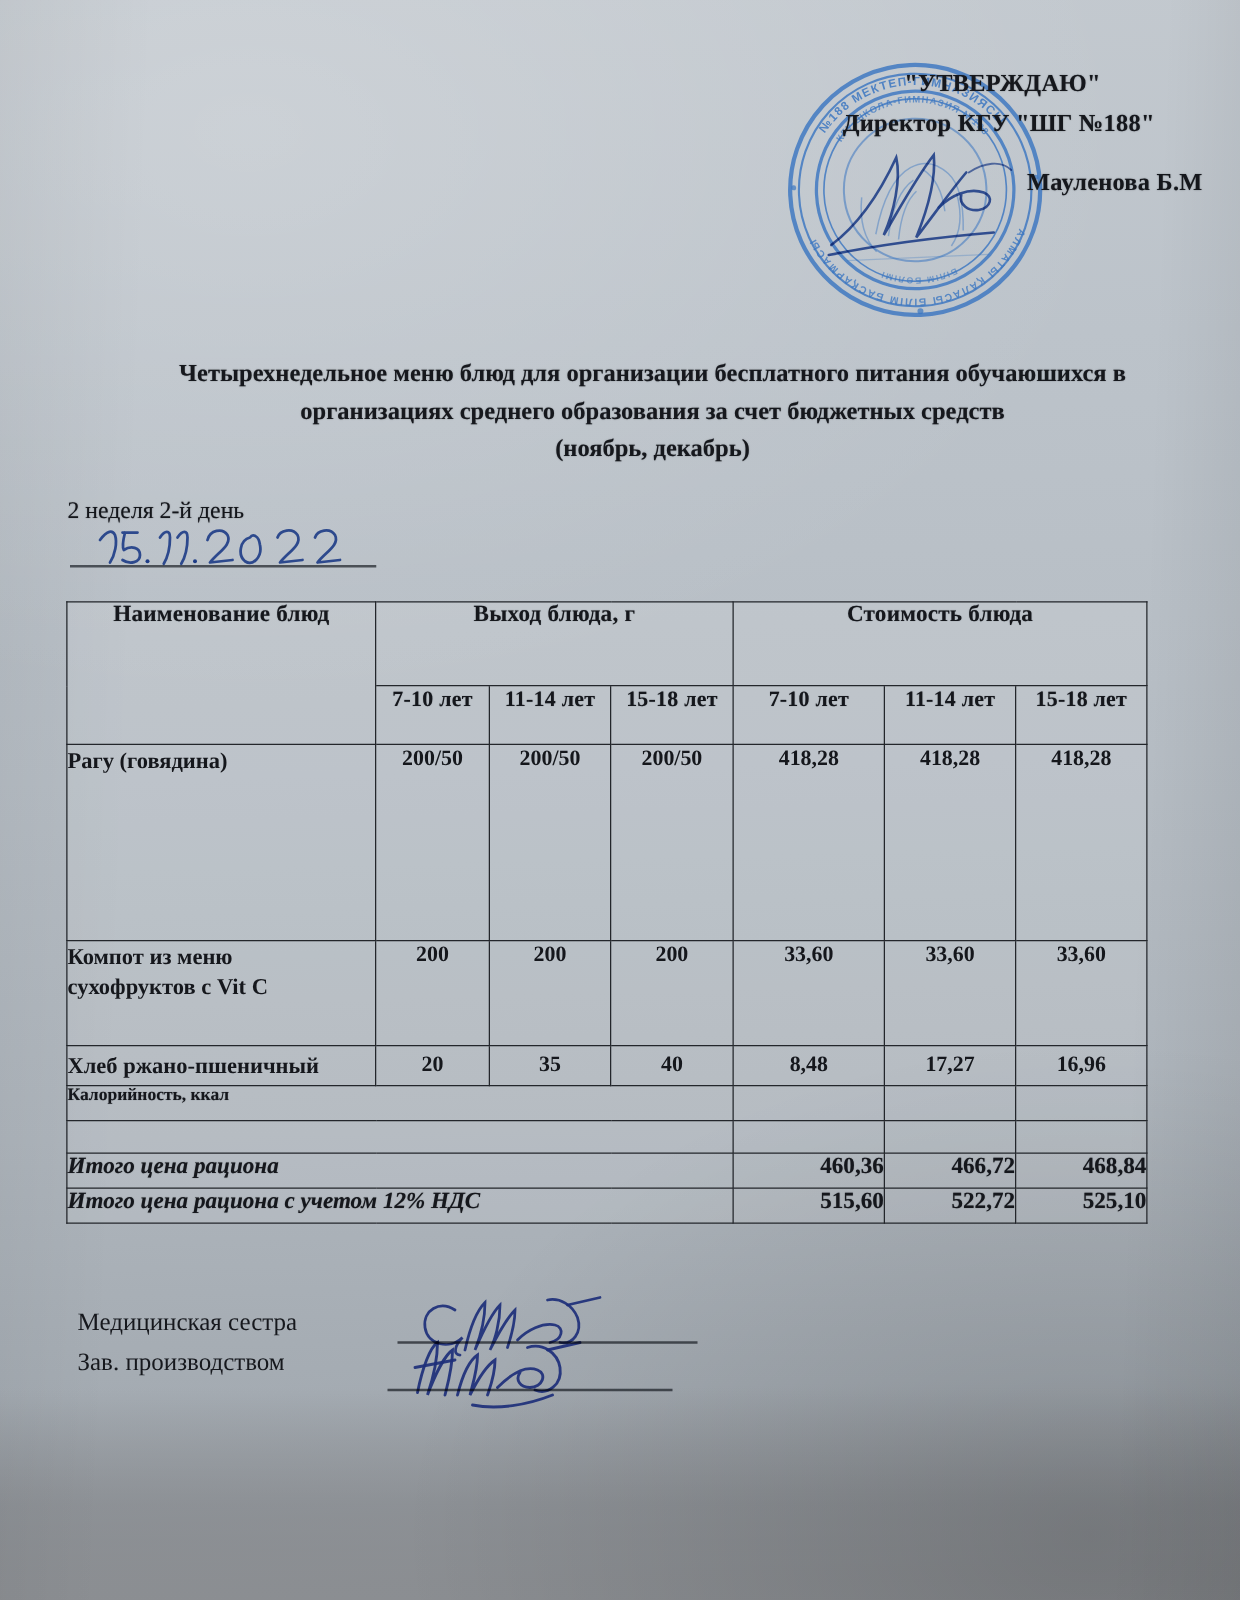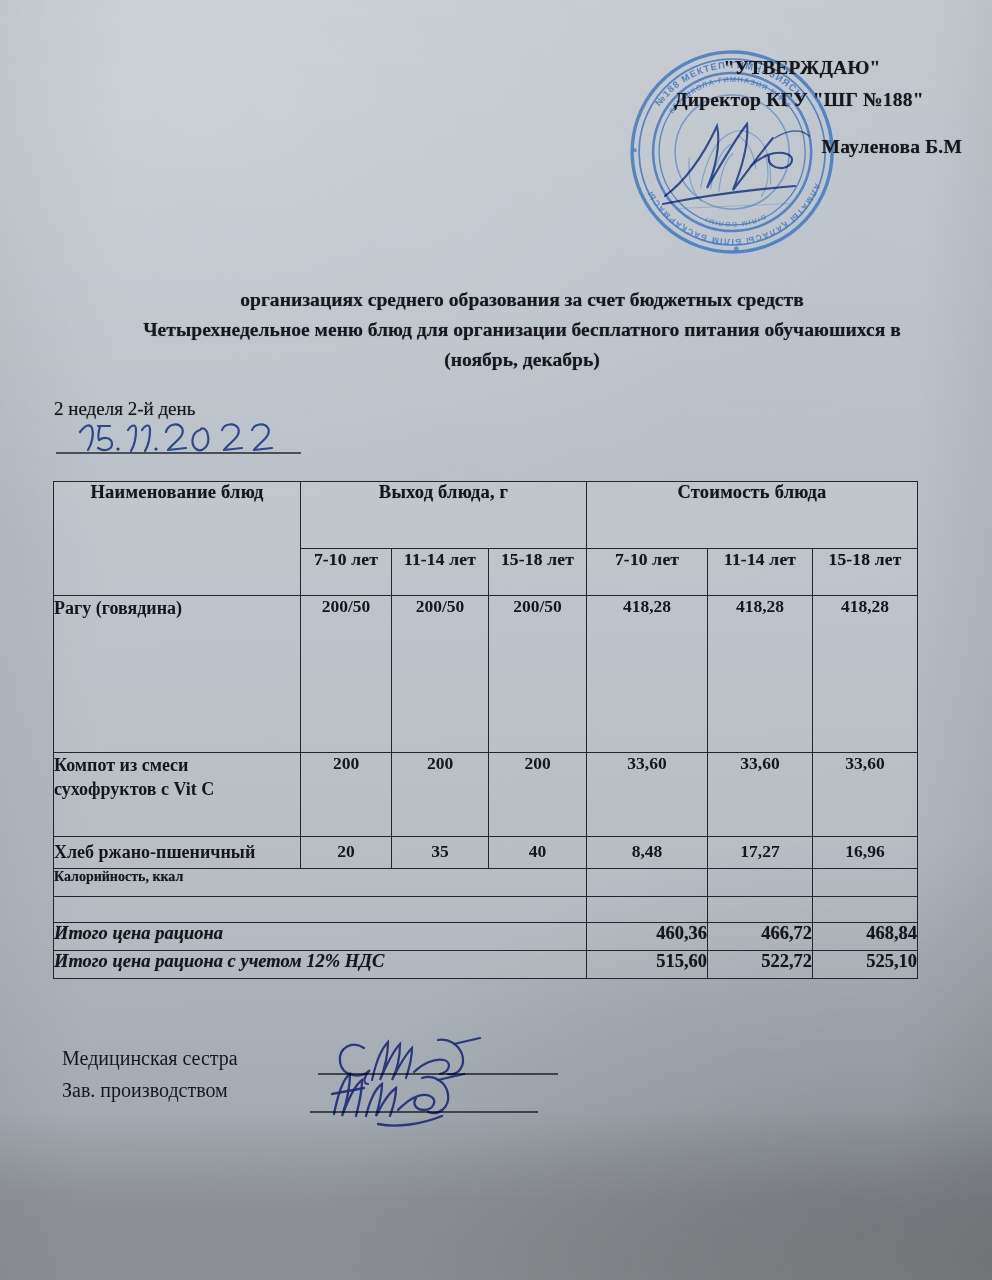--- a/index.html
+++ b/index.html
@@ -334,22 +334,22 @@
 
     <div class="approval">
       <div>"УТВЕРЖДАЮ"</div>
       <div class="ln2">Директор КГУ "ШГ №188"</div>
       <div class="director-row">
         <span>Мауленова Б.М</span>
       </div>
     </div>
 
     <div class="doc-title">
+      <div>Четырехнедельное меню блюд для организации бесплатного питания обучаюшихся в</div>
       <div>организациях среднего образования за счет бюджетных средств</div>
-      <div>Четырехнедельное меню блюд для организации бесплатного питания обучаюшихся в</div>
       <div>(ноябрь, декабрь)</div>
     </div>
 
     <div class="weekday">2 неделя 2-й день</div>
     <div class="date-rule"></div>
     <div class="hand-date">
       <svg viewBox="0 0 210 46" xmlns="http://www.w3.org/2000/svg">
         <g fill="none" stroke="#1d3c86" stroke-opacity="0.9" stroke-width="2.2" stroke-linecap="round" stroke-linejoin="round">
 
           <path d="M6 18 C 12 10, 16 10, 18 14 C 20 20, 18 30, 14 36"></path>
@@ -401,21 +401,21 @@
             <td class="num">200/50</td>
             <td class="num">200/50</td>
             <td class="num">200/50</td>
             <td class="num">418,28</td>
             <td class="num">418,28</td>
             <td class="num">418,28</td>
           </tr>
 
           <tr class="r-kompot">
             <td class="dish">
-              <div>Компот из смеси</div>
+              <div>Компот из меню</div>
               <div>сухофруктов с Vit C</div>
             </td>
             <td class="num">200</td>
             <td class="num">200</td>
             <td class="num">200</td>
             <td class="num">33,60</td>
             <td class="num">33,60</td>
             <td class="num">33,60</td>
           </tr>
 

